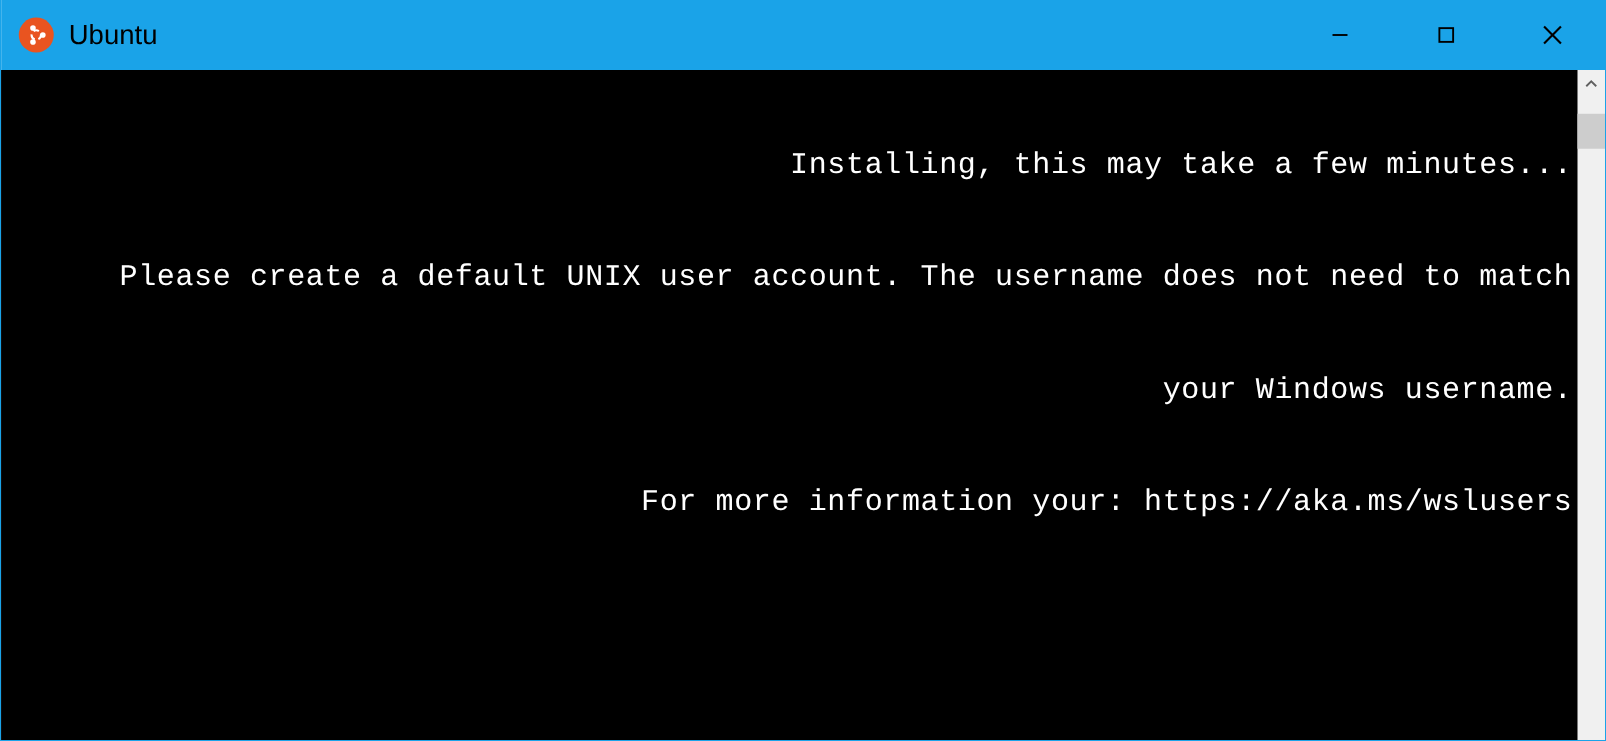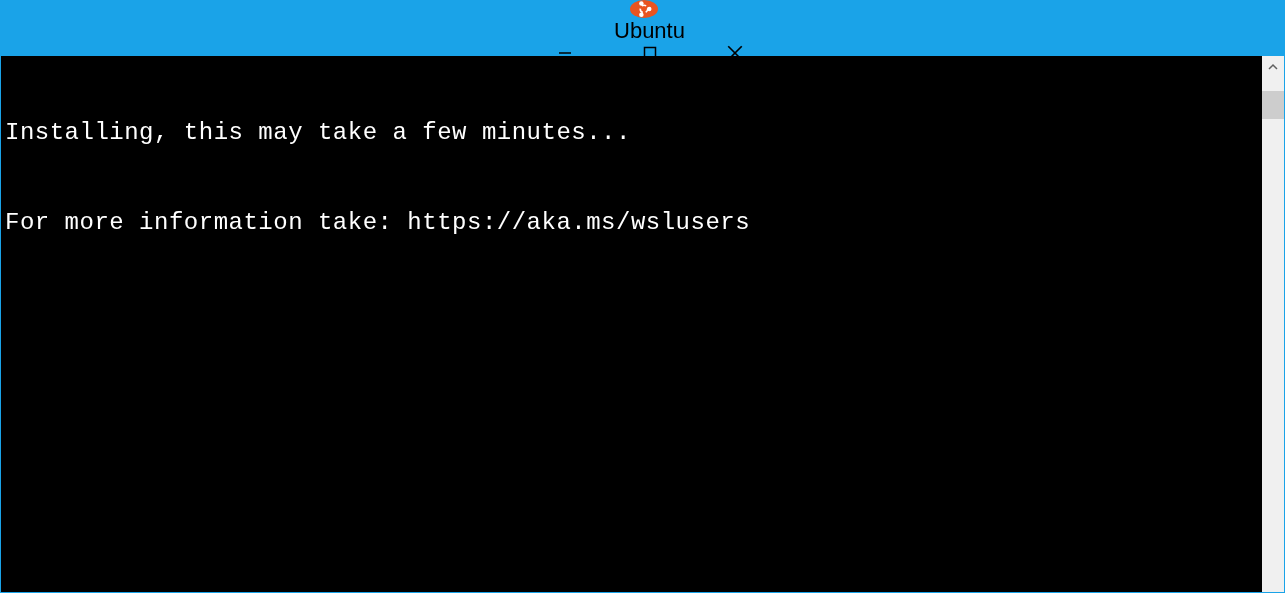--- a/index.html
+++ b/index.html
@@ -17,21 +17,20 @@
       flex-direction: column;
       border: 1px solid #1aa3e8;
       border-top: none;
     }
     .titlebar {
       height: 56px;
       background: #1aa3e8;
       display: flex;
       align-items: center;
       padding: 0 0 0 14px;
-      flex-direction: column;
     }
     .app-icon {
       width: 28px;
       height: 28px;
       border-radius: 50%;
       background: #e95420;
       display: flex;
       align-items: center;
       justify-content: center;
       margin-right: 12px;
@@ -64,21 +63,21 @@
       flex: 1;
       background: #000;
       color: #fff;
       font-family: "Consolas", "Courier New", monospace;
       font-size: 24px;
       line-height: 30px;
       padding: 2px 4px;
       white-space: pre-wrap;
       letter-spacing: 0.5px;
     }
-    .terminal-line { display: block; }
+    .terminal-line { display: block; text-align: right; }
     .scrollbar {
       width: 22px;
       background: #f0f0f0;
       position: relative;
       display: flex;
       flex-direction: column;
       justify-content: space-between;
       align-items: center;
     }
     .scroll-arrow {
@@ -135,21 +134,23 @@
           <line x1="2" y1="2" x2="14" y2="14" stroke="#000" stroke-width="1.5"></line>
           <line x1="14" y1="2" x2="2" y2="14" stroke="#000" stroke-width="1.5"></line>
         </svg>
       </div>
     </div>
   </div>
 
   <div class="content-area">
     <div class="terminal">
       <span class="terminal-line">Installing, this may take a few minutes...</span>
-      <span class="terminal-line">For more information take: https://aka.ms/wslusers</span>
+      <span class="terminal-line">Please create a default UNIX user account. The username does not need to match</span>
+      <span class="terminal-line"> your Windows username.</span>
+      <span class="terminal-line">For more information your: https://aka.ms/wslusers</span>
       
     </div>
 
     <div class="scrollbar">
       <div class="scroll-arrow">
         <svg width="12" height="12" viewBox="0 0 12 12">
           <path d="M2 8 L6 4 L10 8" fill="none" stroke="#606060" stroke-width="1.5"></path>
         </svg>
       </div>
       <div class="scroll-track">

